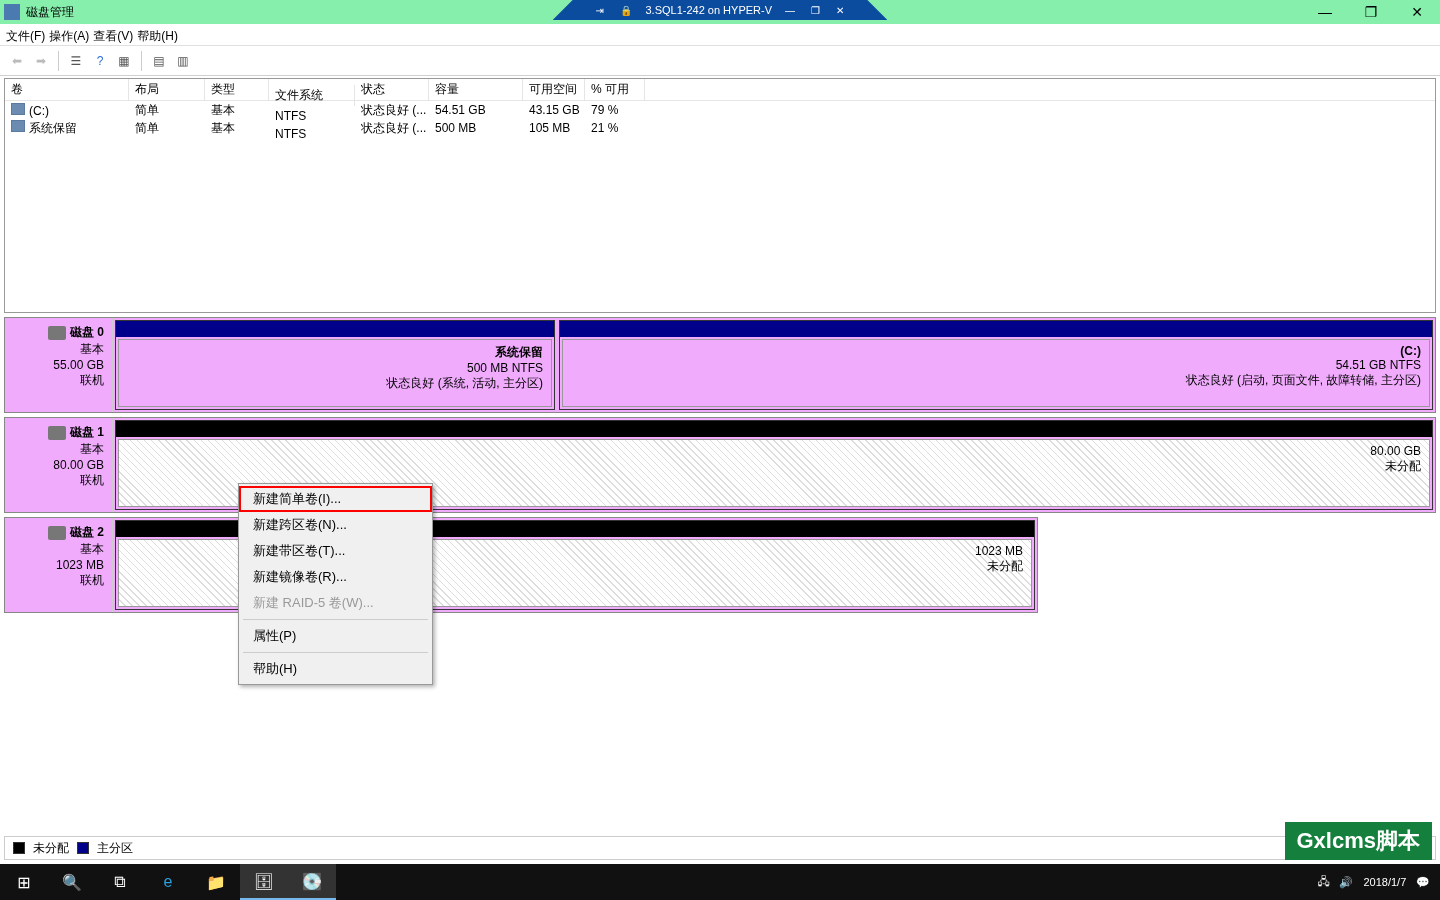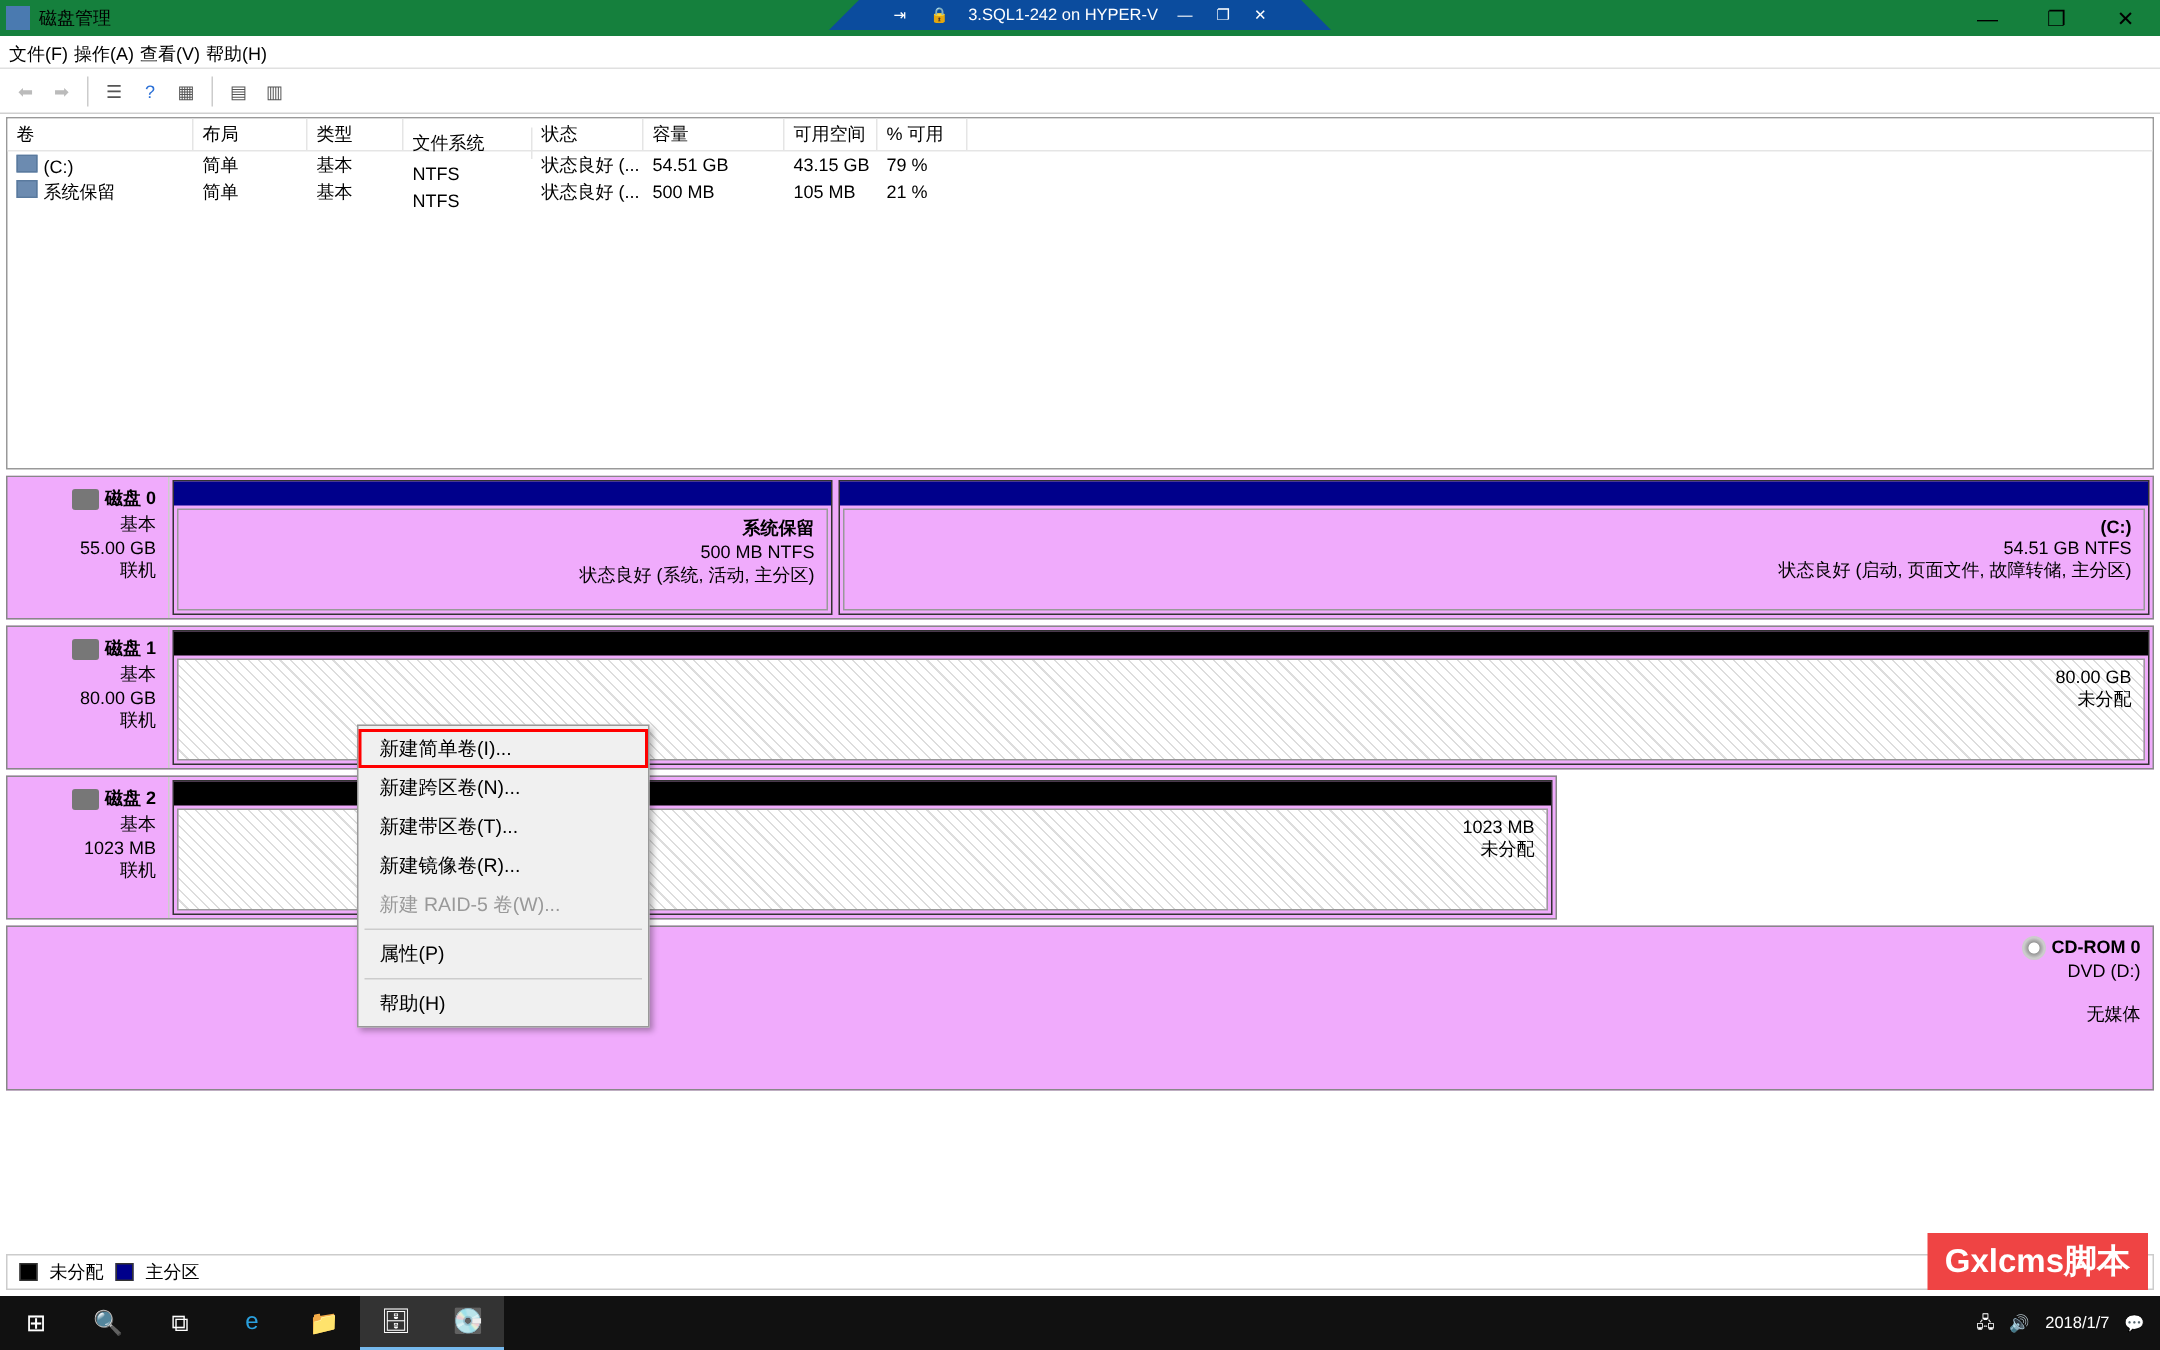--- a/index.html
+++ b/index.html
@@ -1,17 +1,17 @@
 <!DOCTYPE html>
 <html><head>
 <meta charset="utf-8">
 <style>
 * { box-sizing: border-box; margin: 0; padding: 0; font-family: "Microsoft YaHei", "Segoe UI", sans-serif; }
 html, body { width: 1440px; height: 900px; overflow: hidden; background: #fff; }
-.titlebar { height: 24px; background: #15803d; display: flex; align-items: center; font-size: 12px; position: relative; }
+.titlebar { height: 24px; background: #86efac; display: flex; align-items: center; font-size: 12px; position: relative; }
 .titlebar .icon { width: 16px; height: 16px; margin: 0 4px; background: #4a7ab0; display: inline-block; }
 .titlebar .app-title { margin-left: 2px; }
 .vm-banner { position: absolute; left: 50%; transform: translateX(-50%); top: 0; height: 20px; background: #0b4c9e; color: #fff; display: flex; align-items: center; font-size: 11px; clip-path: polygon(20px 0, calc(100% - 20px) 0, 100% 100%, 0 100%); padding: 0 40px; gap: 10px; }
 .vm-banner .pin { font-size: 10px; }
 .win-controls { position: absolute; right: 0; top: 0; display: flex; }
 .win-controls div { width: 46px; height: 24px; display: flex; align-items: center; justify-content: center; font-size: 14px; }
 .menubar { height: 22px; display: flex; align-items: flex-end; font-size: 12px; padding: 0 6px; gap: 4px; border-bottom: 1px solid #e0e0e0;}
 .menubar span { cursor: default; }
 .toolbar { height: 30px; display: flex; align-items: center; padding: 0 6px; gap: 2px; border-bottom: 1px solid #d0d0d0;}
 .toolbar .tbtn { width: 22px; height: 22px; display: flex; align-items: center; justify-content: center; border: 1px solid transparent; font-size: 12px; color: #555;}
@@ -44,21 +44,21 @@
 .legend .sw.un { background: #000; } .legend .sw.pr { background: #00008b; }
 .context-menu { position: absolute; left: 238px; top: 483px; width: 195px; background: #f0f0f0; border: 1px solid #999; box-shadow: 2px 2px 4px rgba(0,0,0,0.3); font-size: 13px; padding: 2px 0; z-index: 100;}
 .context-menu .item { padding: 4px 14px; }
 .context-menu .item.highlight { outline: 2px solid #ff0000; outline-offset: -2px; }
 .context-menu .item.disabled { color: #999; }
 .context-menu .sep { height: 1px; background: #ccc; margin: 3px 4px; }
 .taskbar { position: absolute; bottom: 0; left: 0; right: 0; height: 36px; background: #111; display: flex; align-items: center; }
 .taskbar .titem { width: 48px; height: 36px; display: flex; align-items: center; justify-content: center; color: #fff; font-size: 16px;}
 .taskbar .titem.active { background: #333; border-bottom: 2px solid #76b9ed;}
 .taskbar .tray { margin-left: auto; display: flex; align-items: center; color: #fff; font-size: 11px; padding-right: 10px; gap: 10px;}
-.watermark { position: absolute; right: 8px; bottom: 40px; background: #ef4444; color: #fff; font-size: 22px; font-weight: bold; padding: 4px 12px; z-index: 50;}
+.watermark { position: absolute; right: 8px; bottom: 40px; background: #15803d; color: #fff; font-size: 22px; font-weight: bold; padding: 4px 12px; z-index: 50;}
 .vm-ctrl { font-size: 10px; margin: 0 3px; }
 </style>
 </head>
 <body>
 
 <div class="titlebar">
   <span class="icon"></span>
   <span class="app-title">磁盘管理</span>
   <div class="vm-banner">
     <span class="pin vm-ctrl">⇥</span>
@@ -187,27 +187,20 @@
         <div class="part unalloc" style="flex:1">
           <div class="stripe black"></div>
           <div class="body">
             <span>1023 MB</span><br>
             <span>未分配</span>
           </div>
         </div>
       </div>
     </div>
 
-    <div class="disk-row" style="min-height:110px">
-      <div class="disk-label" style="flex:1;border-right:none">
-        <span class="cdicon"></span><b>CD-ROM 0</b><br>
-        <span>DVD (D:)</span><br><br>
-        <span>无媒体</span>
-      </div>
-    </div>
 
   </div>
 
   <div class="legend">
     <span class="sw un"></span>
     <span>未分配</span>
     <span class="sw pr"></span>
     <span>主分区</span>
   </div>
 </div>

